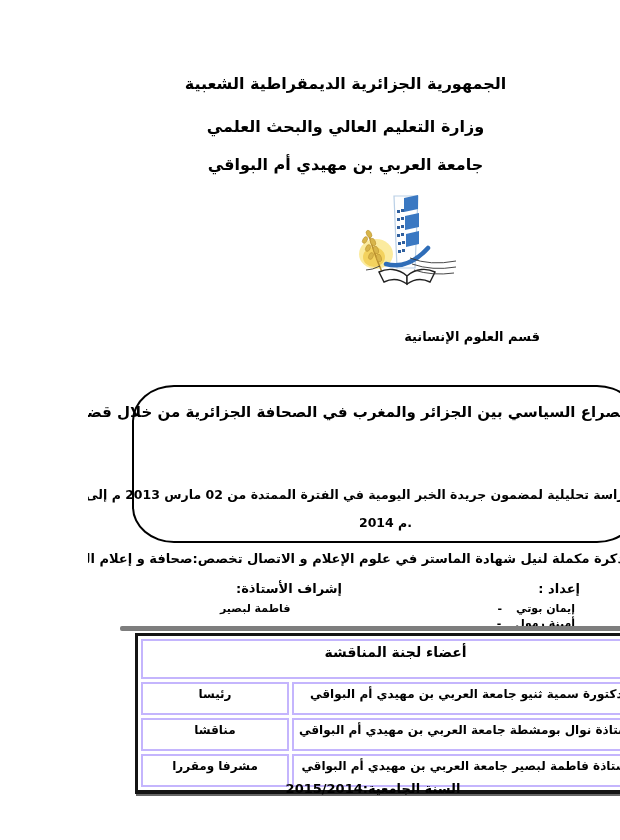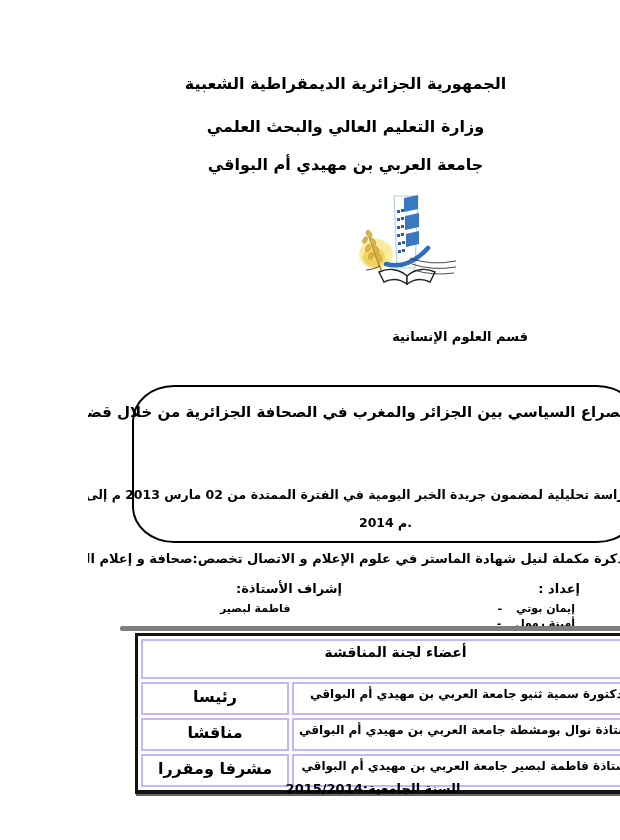--- a/index.html
+++ b/index.html
@@ -8,21 +8,21 @@
     font-family:"DejaVu Sans",sans-serif;color:#000;overflow:hidden;direction:rtl;
   }
   .abs{position:absolute;}
   
   .headline{left:0;width:515px;text-align:center;font-size:16px;font-weight:bold;white-space:nowrap;}
   .h1{top:74px;} .h2{top:117px;} .h3{top:155px;}
   
   .logo{left:262px;top:192px;width:112px;height:100px;}
   
   .faculty{right:78px;top:297px;font-size:13px;font-weight:bold;white-space:nowrap;}
-  .dept{right:92px;top:329px;font-size:13px;font-weight:bold;white-space:nowrap;}
+  .dept{right:80px;top:329px;font-size:13px;font-weight:bold;white-space:nowrap;}
   
   .titlebox{
     left:44px;top:385px;width:503px;height:154px;
     border:2px solid #000;border-radius:42px/36px;background:#fff;
   }
   .titlebox .tline{position:absolute;left:6px;right:6px;text-align:center;white-space:nowrap;}
   .t1{top:16px;font-size:15px;font-weight:bold;}
   .t2{top:58px;font-size:15px;font-weight:bold;}
   .st1{top:100px;font-size:12.5px;font-weight:bold;}
   .st2{top:128px;font-size:12.5px;font-weight:bold;direction:ltr;}
@@ -43,21 +43,21 @@
     border-collapse:separate;border-spacing:3px;
     border:3px solid #141414;border-bottom-width:4px;background:#fff;
     box-shadow:1px 2px 0 #666;
   }
   table.committee td{
     border:2px solid #c4b5fd;font-weight:bold;text-align:center;
     vertical-align:top;padding:3px 4px 1px;background:#fff;
   }
   td.hd{font-size:14px;height:32px;}
   td.nm{width:346px;font-size:12px;height:25px;}
-  td.rl{font-size:16px;height:25px;}
+  td.rl{font-size:12px;height:25px;}
   
   .year{left:0;top:781px;width:570px;text-align:center;font-size:13px;font-weight:bold;}
 </style>
 </head>
 <body>
 
 <div id="page">
 
   <div class="abs headline h1">الجمهورية الجزائرية الديمقراطية الشعبية</div>
   <div class="abs headline h3">جامعة العربي بن مهيدي أم البواقي</div>

